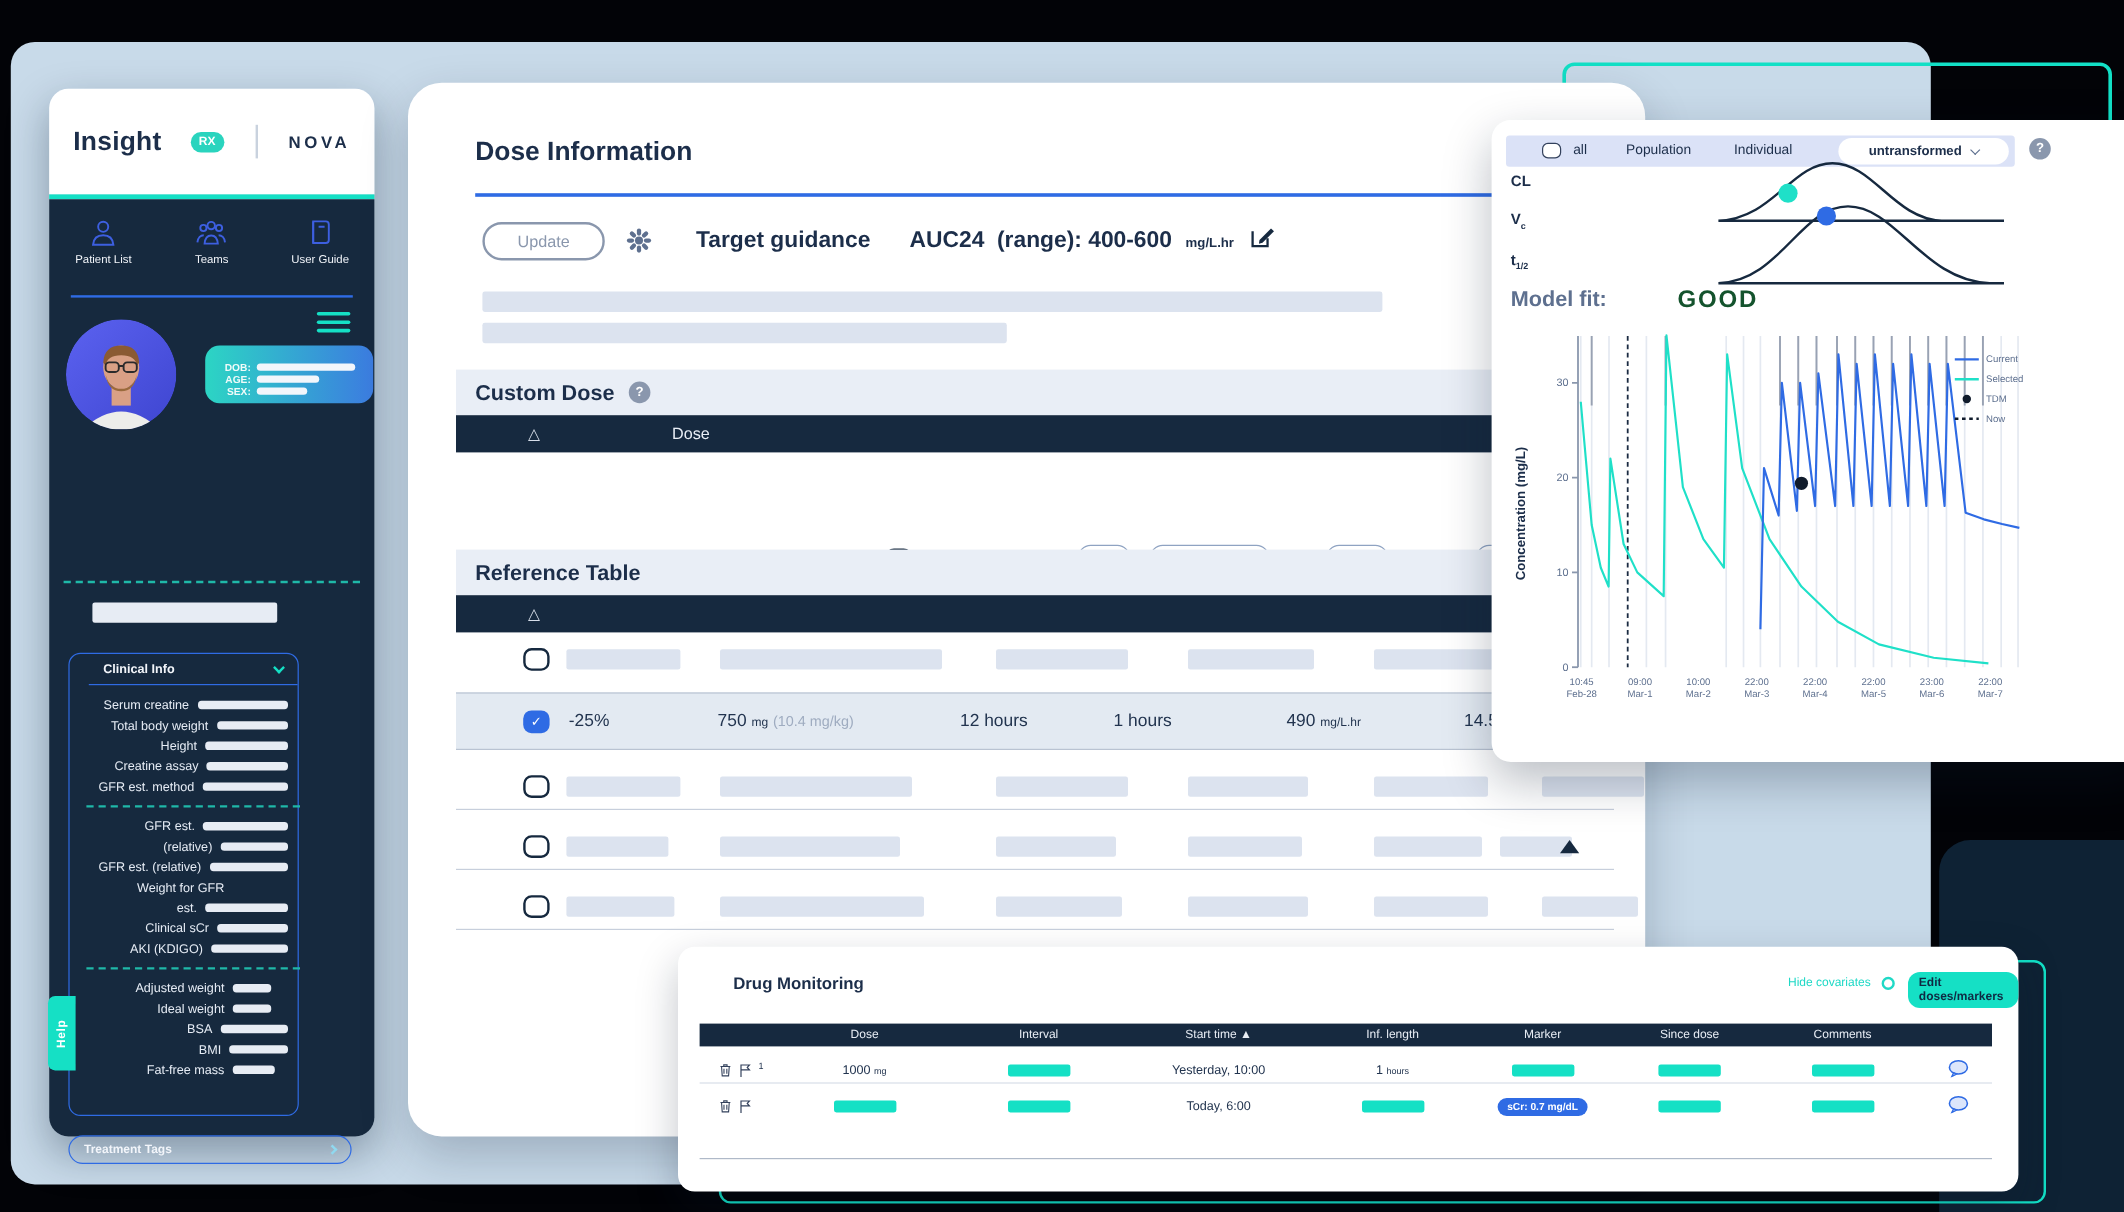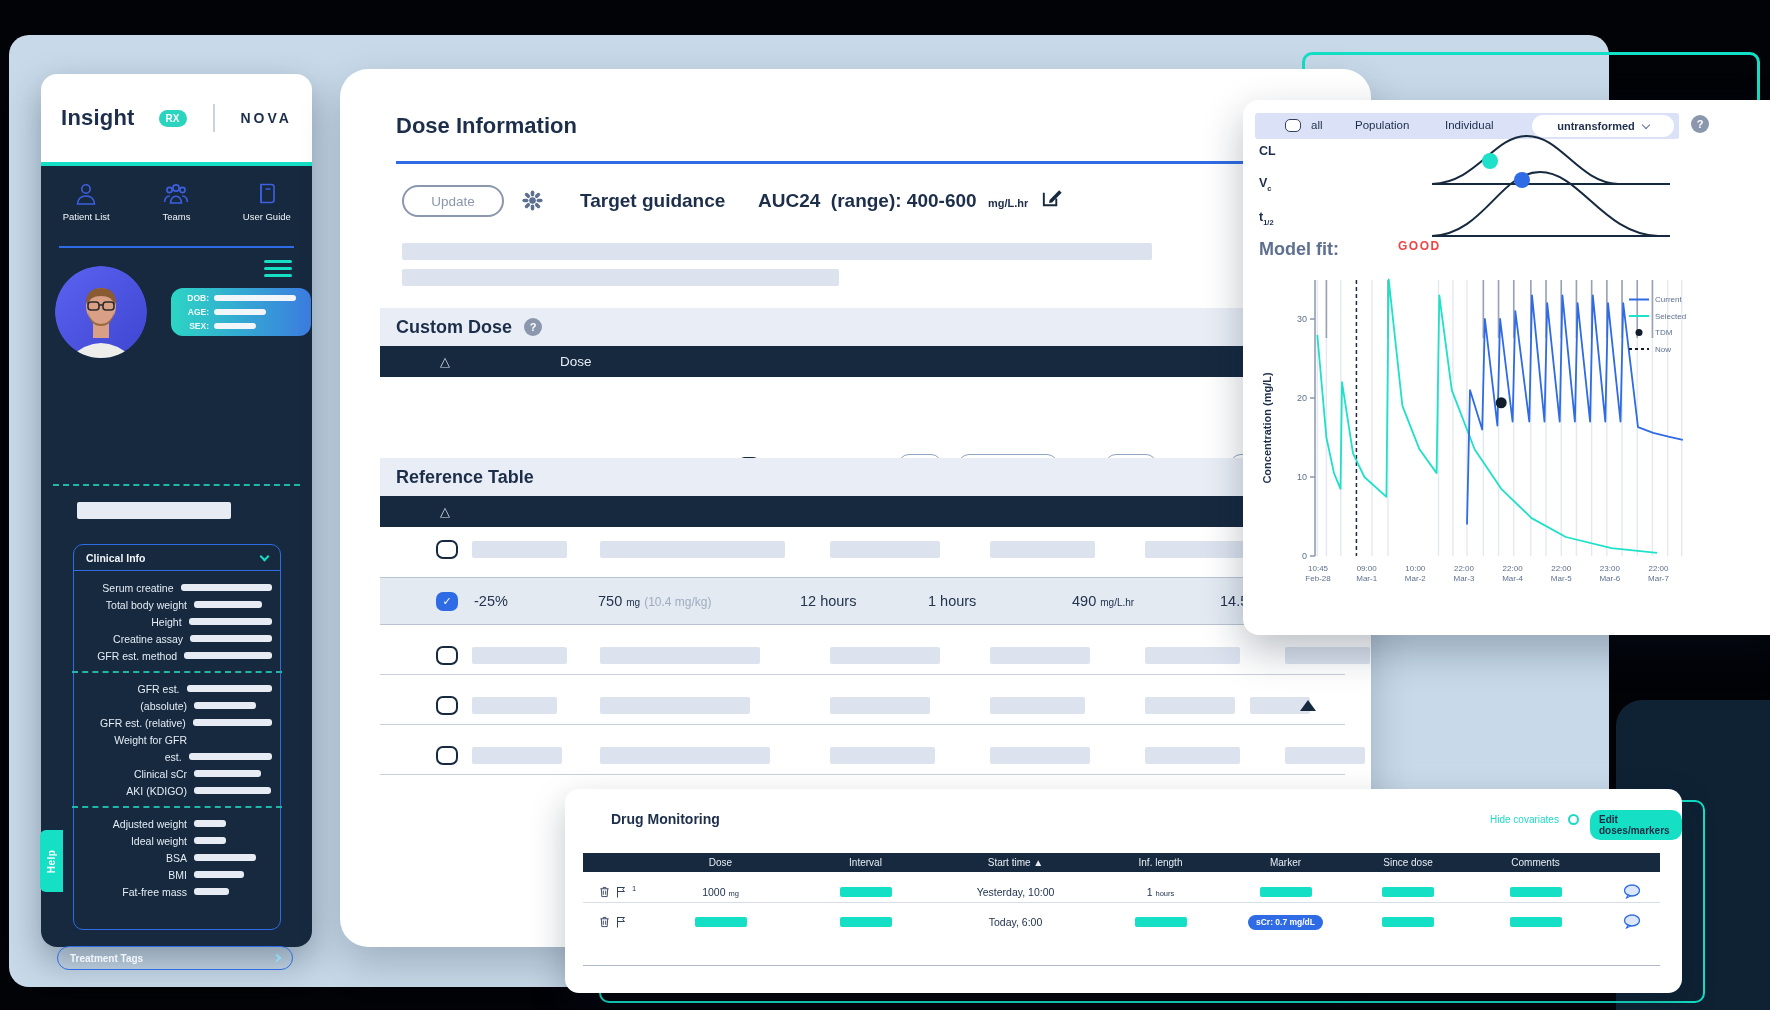--- a/index.html
+++ b/index.html
@@ -29,27 +29,27 @@
   .nav3 { position:absolute; top:16px; left:0; width:271px; display:flex; justify-content:space-around; }
   .nav-item { width:80px; display:flex; flex-direction:column; align-items:center; gap:5px; cursor:pointer; }
   .nav-item svg { stroke:#3D5FE0; fill:none; stroke-width:1.6px; }
   .nav-label { color:#F2F5FA; font-size:9.5px; }
   .side-div { position:absolute; left:18px; right:18px; top:80px; height:2px; background:#2F6BE4; }
   .burger { position:absolute; right:20px; top:94px; width:28px; cursor:pointer; }
   .burger span { display:block; width:28px; height:3px; border-radius:2px; background:#15E0C5; margin-bottom:4px; }
   #avatar { position:absolute; left:14px; top:100px; width:92px; height:92px; border-radius:50%; overflow:hidden; }
   #patient-pill { position:absolute; left:130px; top:122px; width:140px; height:48px; border-radius:12px;
                   background:linear-gradient(90deg,#2CD5C4,#3C7CE0); padding:5px 8px 5px 6px;
-                  display:flex; flex-direction:column; justify-content:space-between; }
+                  display:flex; flex-direction:column; justify-content:flex-end; }
   .pp-row { display:flex; align-items:center; gap:5px; }
   .pp-label { width:32px; text-align:right; color:#EFFBF9; font-size:8.5px; font-weight:700; }
   .pp-bar { height:6px; background:#F2F6FB; border-radius:3px; }
   .dash-div { position:absolute; left:12px; right:12px; border-top:2px dashed #1FB8A8; }
   .title-bar { position:absolute; left:36px; top:336px; width:154px; height:17px; background:#E7ECF4; border-radius:2px; }
-  #clinical-box { position:absolute; left:32px; top:378px; width:208px; height:386px; border:1.5px solid #2F6BE4; border-radius:10px; }
+  #clinical-box { position:absolute; left:16px; top:378px; width:192px; height:386px; border:1.5px solid #2F6BE4; border-radius:10px;padding-left:16px; }
   #clinical-head { height:26px; border-bottom:1.5px solid #2F6BE4; display:flex; align-items:center; justify-content:space-between;
                    padding:0 12px; cursor:pointer; }
   #clinical-title { color:#F2F5FA; font-size:10.5px; font-weight:700; }
   .chev { width:7px; height:7px; border-right:2px solid #15E0C5; border-bottom:2px solid #15E0C5; transform:rotate(45deg); margin-top:-3px; }
   #clinical-groups { padding:8px 8px 4px 8px; }
   .cl-row { display:flex; align-items:center; height:17px; }
   .cl-label { width:112px; text-align:right; color:#E6ECF5; font-size:10.5px; padding-right:7px; white-space:nowrap; }
   .cl-bar { height:6.5px; background:#E7ECF4; border-radius:3px; }
   .cl-sep { border-top:2px dashed #1FB8A8; margin:7px -10px 7px -10px; }
   #help-tab { position:absolute; left:-1px; top:664px; width:23px; height:62px; background:#15E0C5; border-radius:6px 0 0 6px;
@@ -103,21 +103,21 @@
                 box-shadow:0 16px 40px rgba(10,25,45,.28); }
   #band2 { position:absolute; left:12px; top:13px; width:424px; height:26px; background:#DBE2F7; border-radius:3px; }
   #band2 .cbx2 { position:absolute; left:30px; top:6px; width:16px; height:13px; background:#fff; border:1.5px solid #33415C; border-radius:5px; cursor:pointer; }
   .band2-lab { position:absolute; top:6px; font-size:11.5px; color:#1C2E4A; cursor:pointer; }
   #transform-pill { position:absolute; left:277px; top:2px; width:142px; height:22px; background:#fff; border-radius:11px;
                     display:flex; align-items:center; justify-content:center; gap:8px; font-size:11px; font-weight:600; color:#1C2E4A; cursor:pointer; }
   #q2 { position:absolute; left:448px; top:15px; }
   .param { position:absolute; left:16px; font-size:12.5px; font-weight:700; color:#1C2E4A; }
   .param sub { font-size:7.5px; }
   #fit-label { position:absolute; left:16px; top:139px; font-size:18px; font-weight:600; color:#5E708F; }
-  #fit-value { position:absolute; left:155px; top:139px; font-size:12px; font-weight:700; color:#ef4444; letter-spacing:1.5px; }
+  #fit-value { position:absolute; left:155px; top:139px; font-size:20px; font-weight:700; color:#14532d; letter-spacing:1.5px; }
   .tick { font-size:9px; fill:#5E708F; }
   .xtick { font-size:8px; fill:#5E708F; }
   .ylab { font-size:11px; font-weight:700; fill:#1C2E4A; }
   .leg { font-size:8px; fill:#5E708F; }
 
   
   #dm-card { left:565px; top:789px; width:1117px; height:204px; background:#fff; border-radius:14px;
              box-shadow:0 14px 34px rgba(10,25,45,.25); }
   #dm-title { position:absolute; left:46px; top:22px; font-size:14px; font-weight:600; color:#1C2E4A; }
   #dm-hide { position:absolute; left:925px; top:25px; font-size:10px; color:#1FD9C6; cursor:pointer; }
@@ -253,21 +253,21 @@
             <div class="cl-row">
               <div class="cl-label">GFR est. method</div>
               <div class="cl-bar" style="width: 97px;"></div>
             </div>
             <div class="cl-sep"></div>
             <div class="cl-row">
               <div class="cl-label">GFR est.</div>
               <div class="cl-bar" style="width: 92px;"></div>
             </div>
             <div class="cl-row">
-              <div class="cl-label">(absolute)</div>
+              <div class="cl-label">(relative)</div>
               <div class="cl-bar" style="width: 62px;"></div>
             </div>
             <div class="cl-row">
               <div class="cl-label">GFR est. (relative)</div>
               <div class="cl-bar" style="width: 80px;"></div>
             </div>
             <div class="cl-row">
               <div class="cl-label">Weight for GFR</div>
             </div>
             <div class="cl-row">

